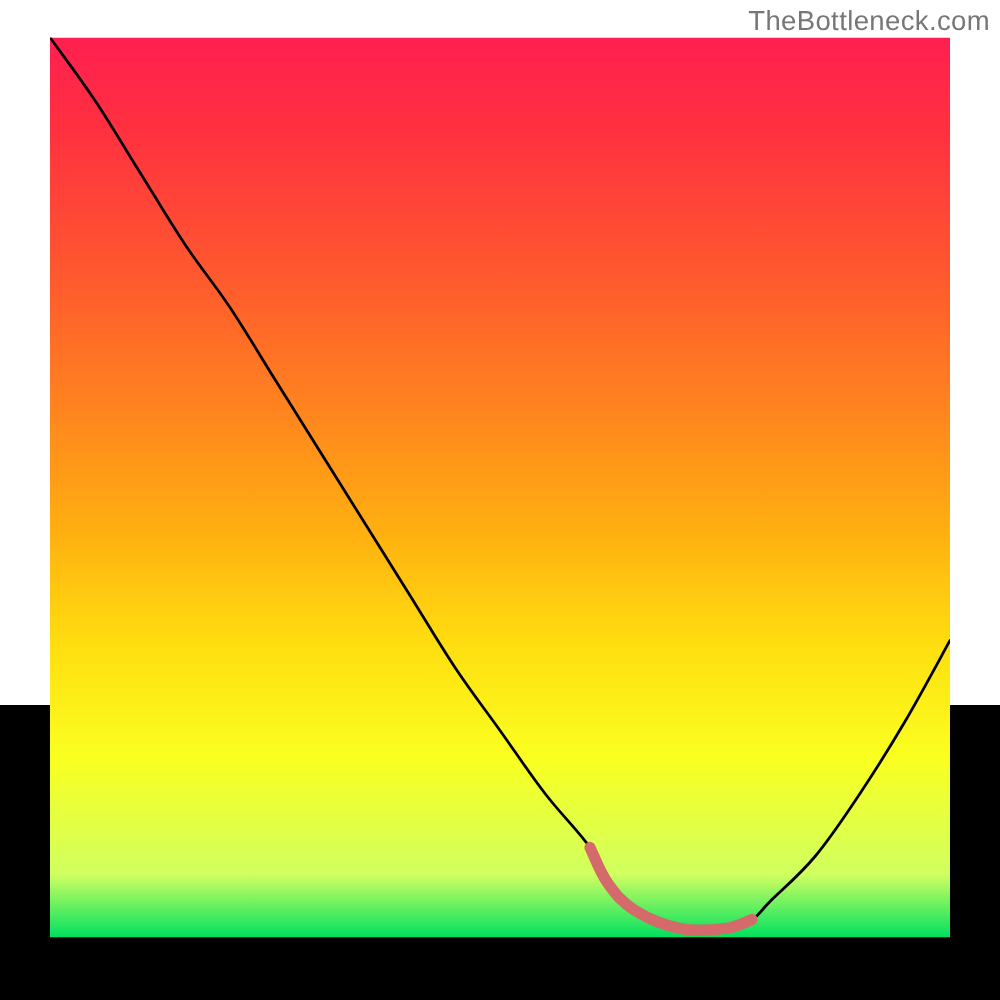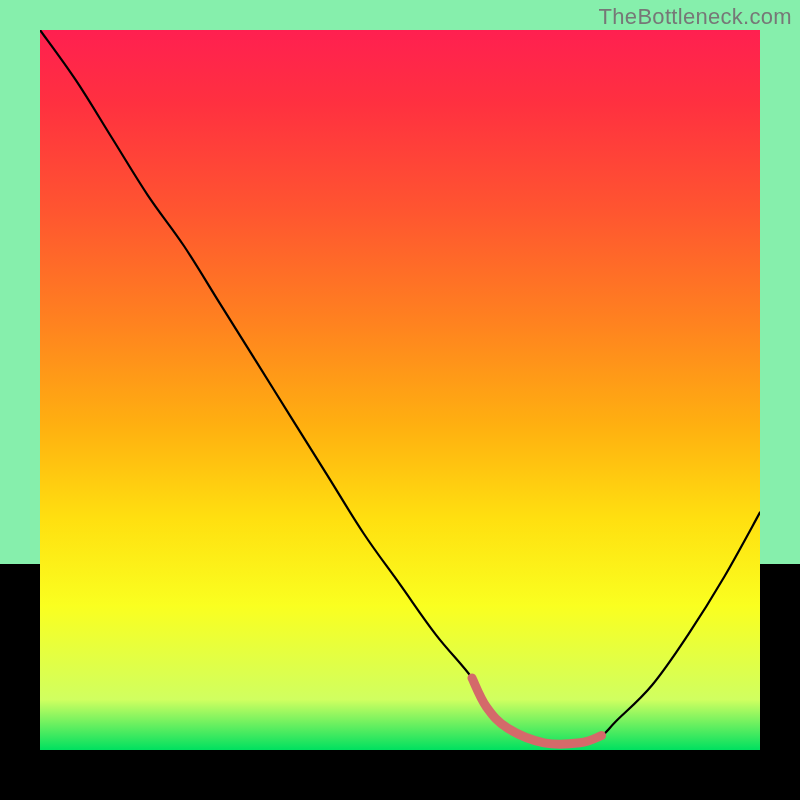--- a/index.html
+++ b/index.html
@@ -8,21 +8,21 @@
     width: 800px;
     height: 800px;
     background: #000;
     overflow: hidden;
     font-family: Arial, Helvetica, sans-serif;
   }
   .frame {
     position: relative;
     width: 800px;
     height: 564px;
-    background: #86efac;
+    background: #ffffff;
   }
   .attribution {
     position: absolute;
     top: 4px;
     right: 8px;
     color: #777;
     font-size: 22px;
     font-weight: 500;
     letter-spacing: 0.3px;
   }

